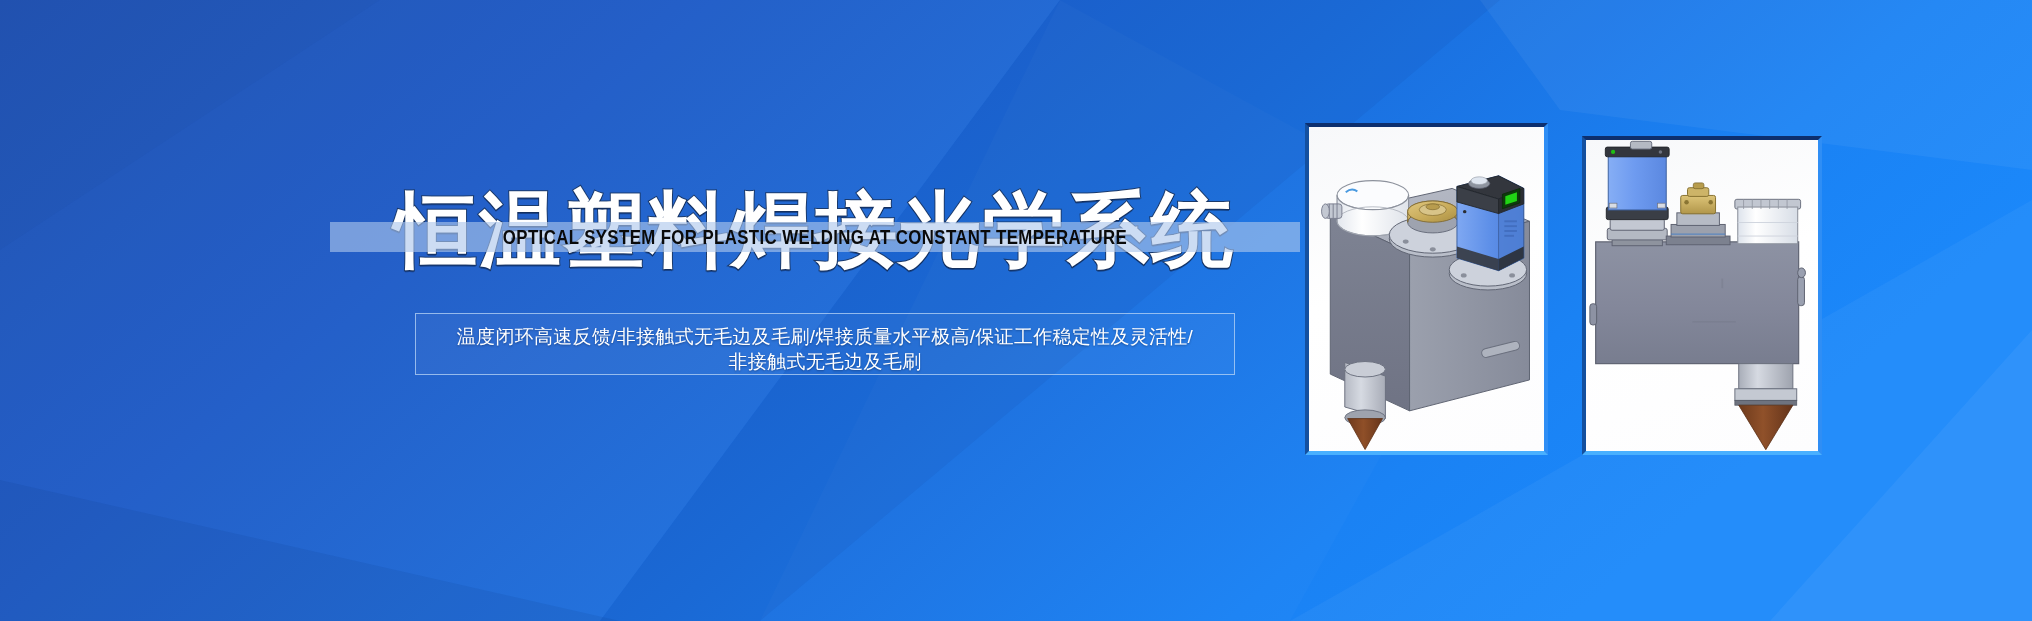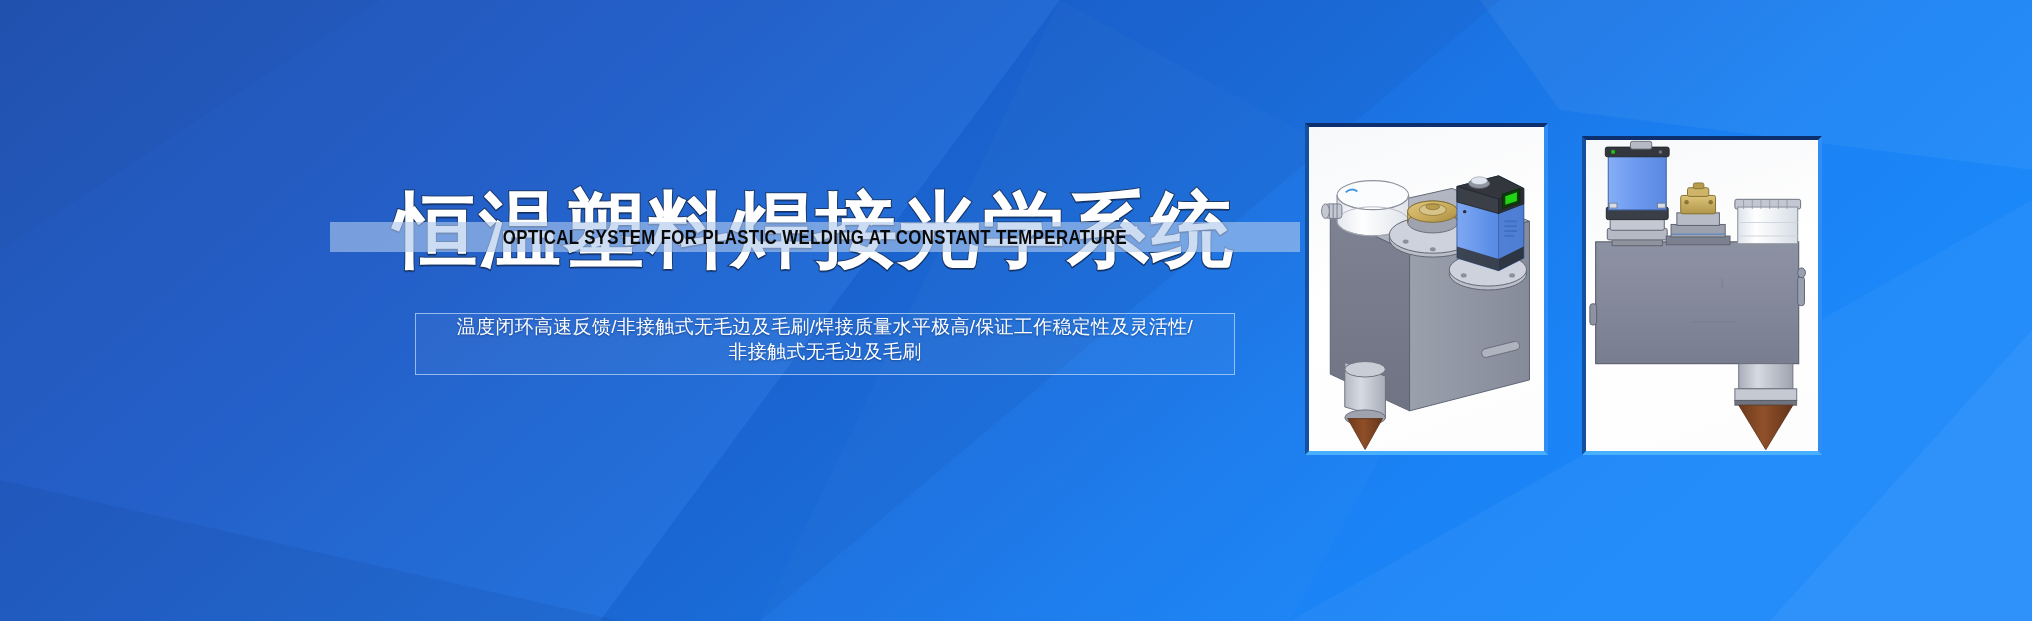--- a/index.html
+++ b/index.html
@@ -115,21 +115,21 @@
   .desc-box {
     position: absolute;
     left: 415px;
     top: 313px;
     width: 820px;
     height: 62px;
     box-sizing: border-box;
     border: 1px solid rgba(186,213,245,.75);
     background: rgba(255,255,255,.045);
     display: flex;
-    align-items: flex-start;
+    align-items: flex-end;
     justify-content: center;
   }
   .desc-text {
     font-size: 19px;
     line-height: 25px;
     color: #ffffff;
     text-align: center;
     letter-spacing: .3px;
     text-shadow: 0 1px 2px rgba(8,30,70,.45);
     padding: 0 10px;

